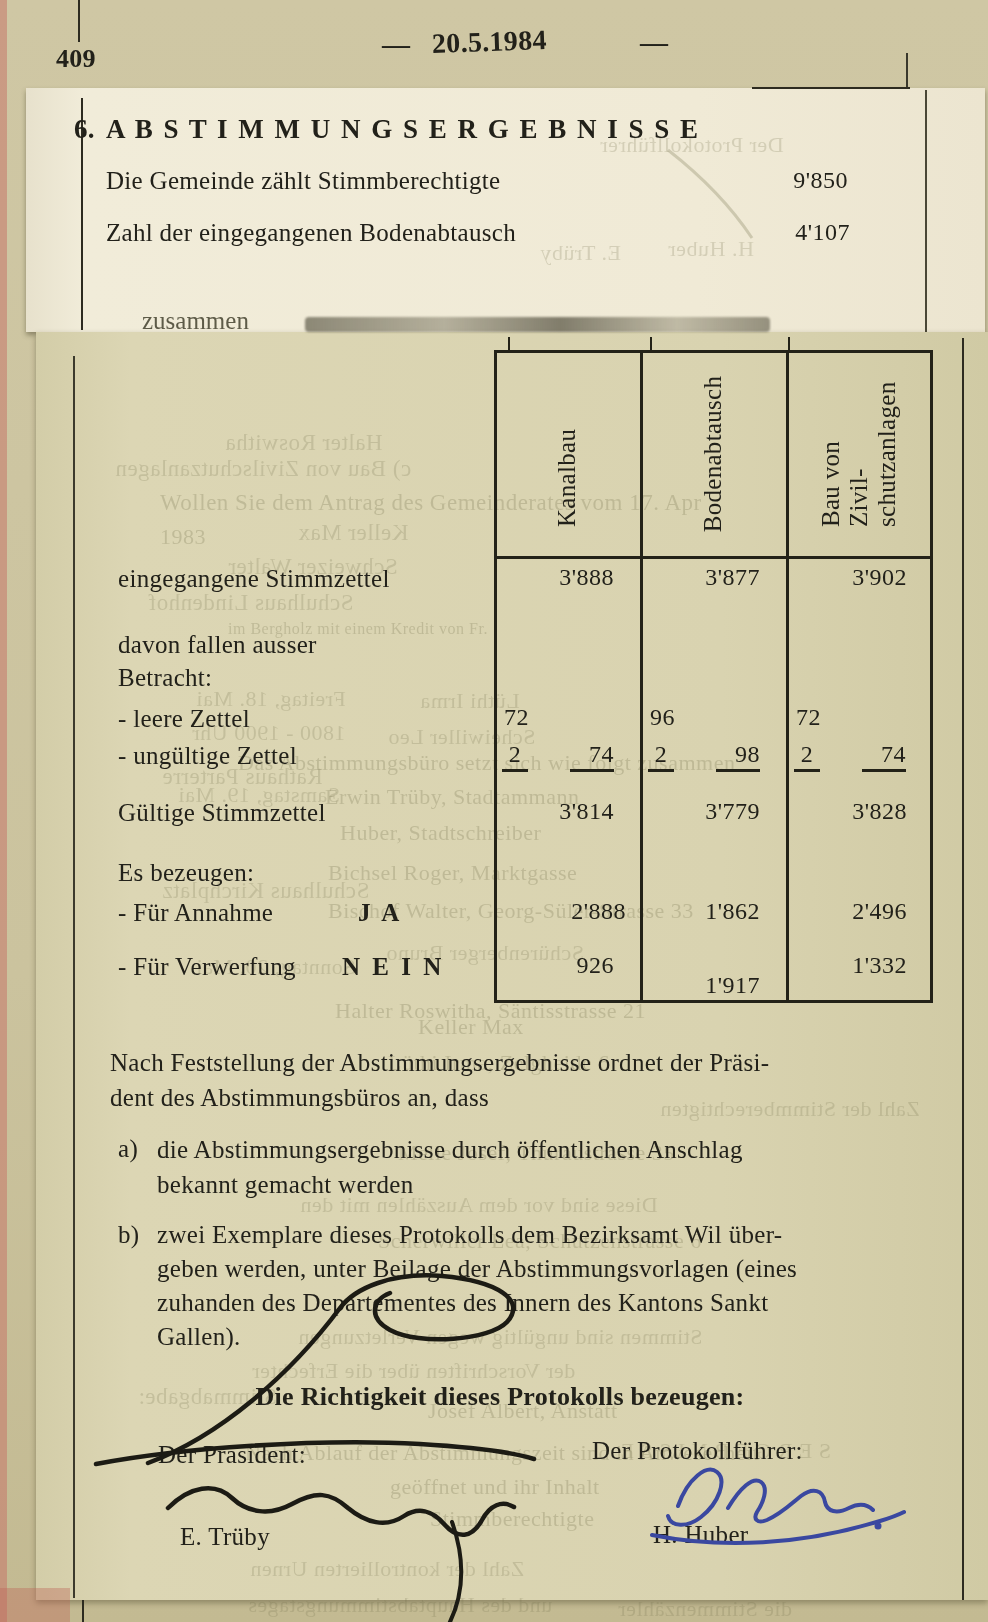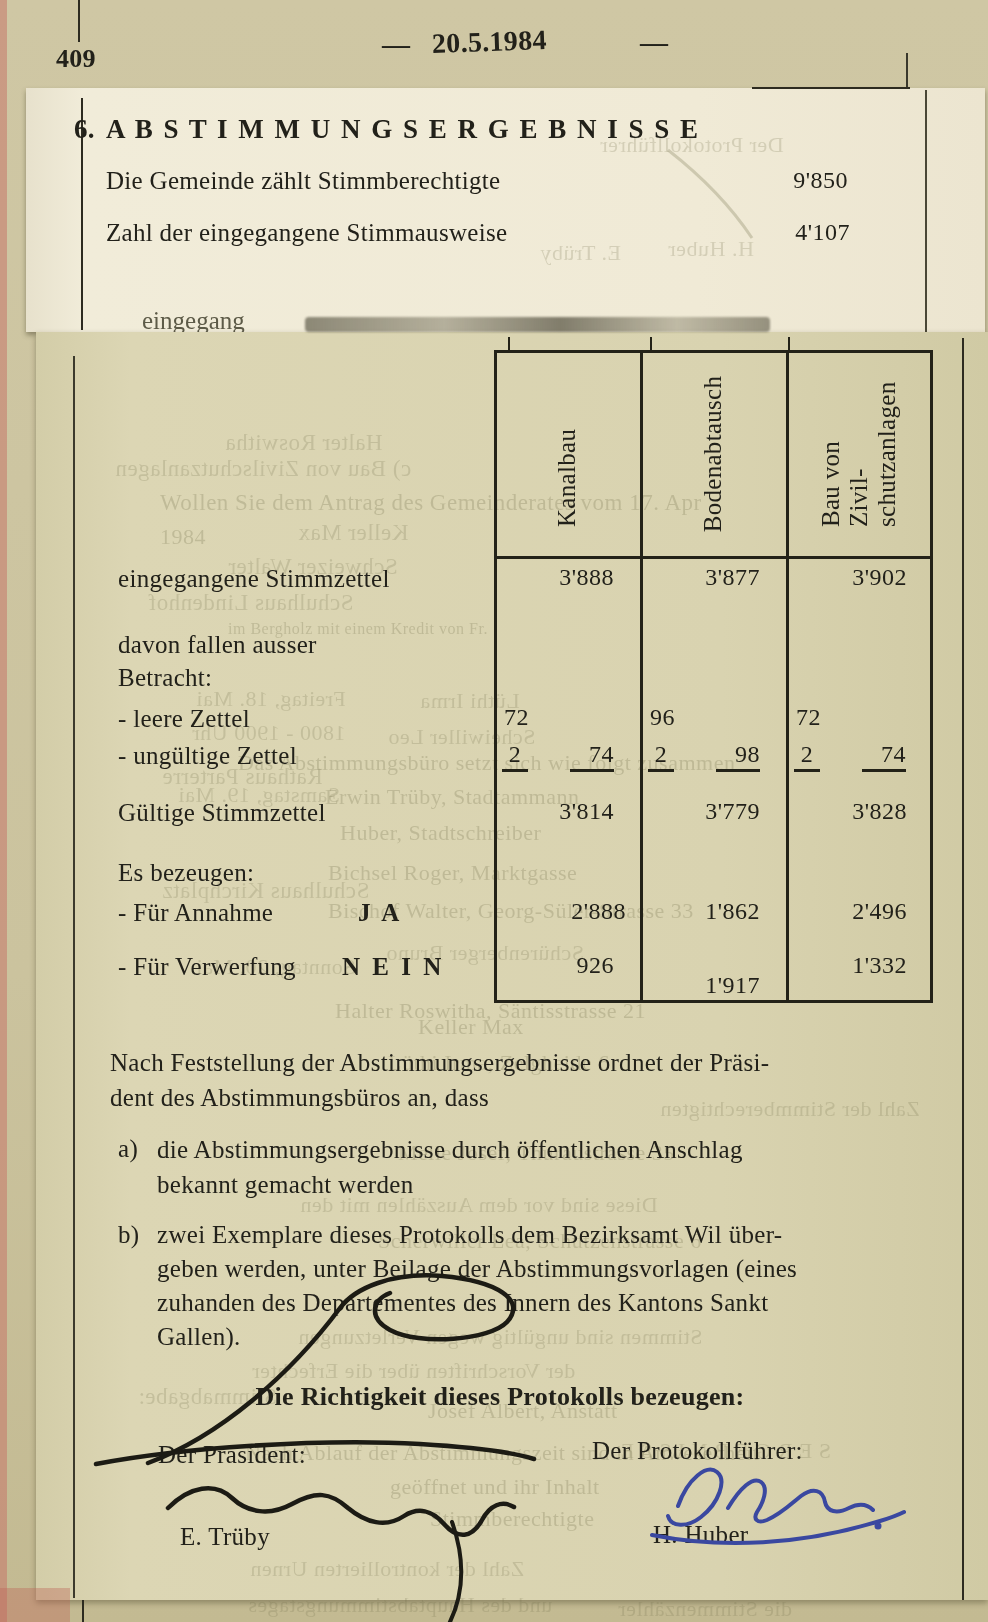--- a/index.html
+++ b/index.html
@@ -51,21 +51,21 @@
   <div class="abs edge-pink-left"></div>
   <div class="abs edge-pink-bl"></div>
 
   <div id="bleed-layer">
       <div class="bleed mir" style="left: 600px; top: 132px; font-size: 22px;">Der Protokollführer</div>
       <div class="bleed mir" style="left: 540px; top: 240px; font-size: 22px;">E. Trüby</div>
       <div class="bleed mir" style="left: 668px; top: 236px; font-size: 22px;">H. Huber</div>
       <div class="bleed mir" style="left: 225px; top: 430px; font-size: 23px;">Halter Roswitha</div>
       <div class="bleed mir" style="left: 115px; top: 456px; font-size: 23px;">c) Bau von Zivilschutzanlagen</div>
       <div class="bleed" style="left: 160px; top: 490px; font-size: 23px;">Wollen Sie dem Antrag des Gemeinderates vom 17. Apr</div>
-      <div class="bleed" style="left: 160px; top: 524px; font-size: 22px;">1984</div>
+      <div class="bleed" style="left: 160px; top: 524px; font-size: 22px;">1983</div>
       <div class="bleed mir" style="left: 298px; top: 520px; font-size: 23px;">Keller Max</div>
       <div class="bleed mir" style="left: 228px; top: 554px; font-size: 23px;">Schweizer Walter</div>
       <div class="bleed mir" style="left: 148px; top: 590px; font-size: 23px;">Schulhaus Lindenhof</div>
       <div class="bleed" style="left: 228px; top: 620px; font-size: 16px;">im Bergholz mit einem Kredit von Fr.</div>
       <div class="bleed mir" style="left: 196px; top: 686px; font-size: 22px;">Freitag, 18. Mai</div>
       <div class="bleed mir" style="left: 420px; top: 688px; font-size: 22px;">Lüthi Irma</div>
       <div class="bleed mir" style="left: 192px; top: 720px; font-size: 22px;">1800 - 1900 Uhr</div>
       <div class="bleed mir" style="left: 388px; top: 724px; font-size: 22px;">Scheiwiller Leo</div>
       <div class="bleed" style="left: 238px; top: 750px; font-size: 22px;">Das Abstimmungsbüro setzt sich wie folgt zusammen</div>
       <div class="bleed mir" style="left: 162px; top: 764px; font-size: 23px;">Rathaus Parterre</div>
@@ -112,25 +112,25 @@
   <div class="txt bold" style="left:640px;top:24px;font-size:28px;">—</div>
 
   <div class="txt bold" style="left:74px;top:112px;font-size:27px;">6.</div>
   <div class="txt bold" style="left:106px;top:112px;font-size:27px;letter-spacing:2px;">A B S T I M M U N G S E R G E B N I S S E</div>
 
   <div>
     <div class="txt" style="left:106px;top:164px;">Die Gemeinde zählt Stimmberechtigte</div>
     <div class="txt num" style="left:738px;top:165px;width:110px;text-align:right;">9'850</div>
   </div>
   <div>
-    <div class="txt" style="left:106px;top:216px;">Zahl der eingegangene Stimmausweise</div>
+    <div class="txt" style="left:106px;top:216px;">Zahl der eingegangenen Bodenabtausch</div>
     <div class="txt num" style="left:740px;top:217px;width:110px;text-align:right;">4'107</div>
   </div>
 
-  <div class="cutoff">eingegang</div>
+  <div class="cutoff">zusammen</div>
   <div class="smudge"></div>
 
   <div class="tframe" style="left:494px;top:350px;width:433px;height:647px;"></div>
   <div class="tvline" style="left:640px;top:350px;height:653px;"></div>
   <div class="tvline" style="left:786px;top:350px;height:653px;"></div>
   <div class="thline" style="left:494px;top:556px;width:439px;"></div>
   <div class="tvline" style="left:508px;top:337px;height:13px;width:2px;"></div>
   <div class="tvline" style="left:650px;top:337px;height:13px;width:2px;"></div>
   <div class="tvline" style="left:788px;top:337px;height:13px;width:2px;"></div>
 

